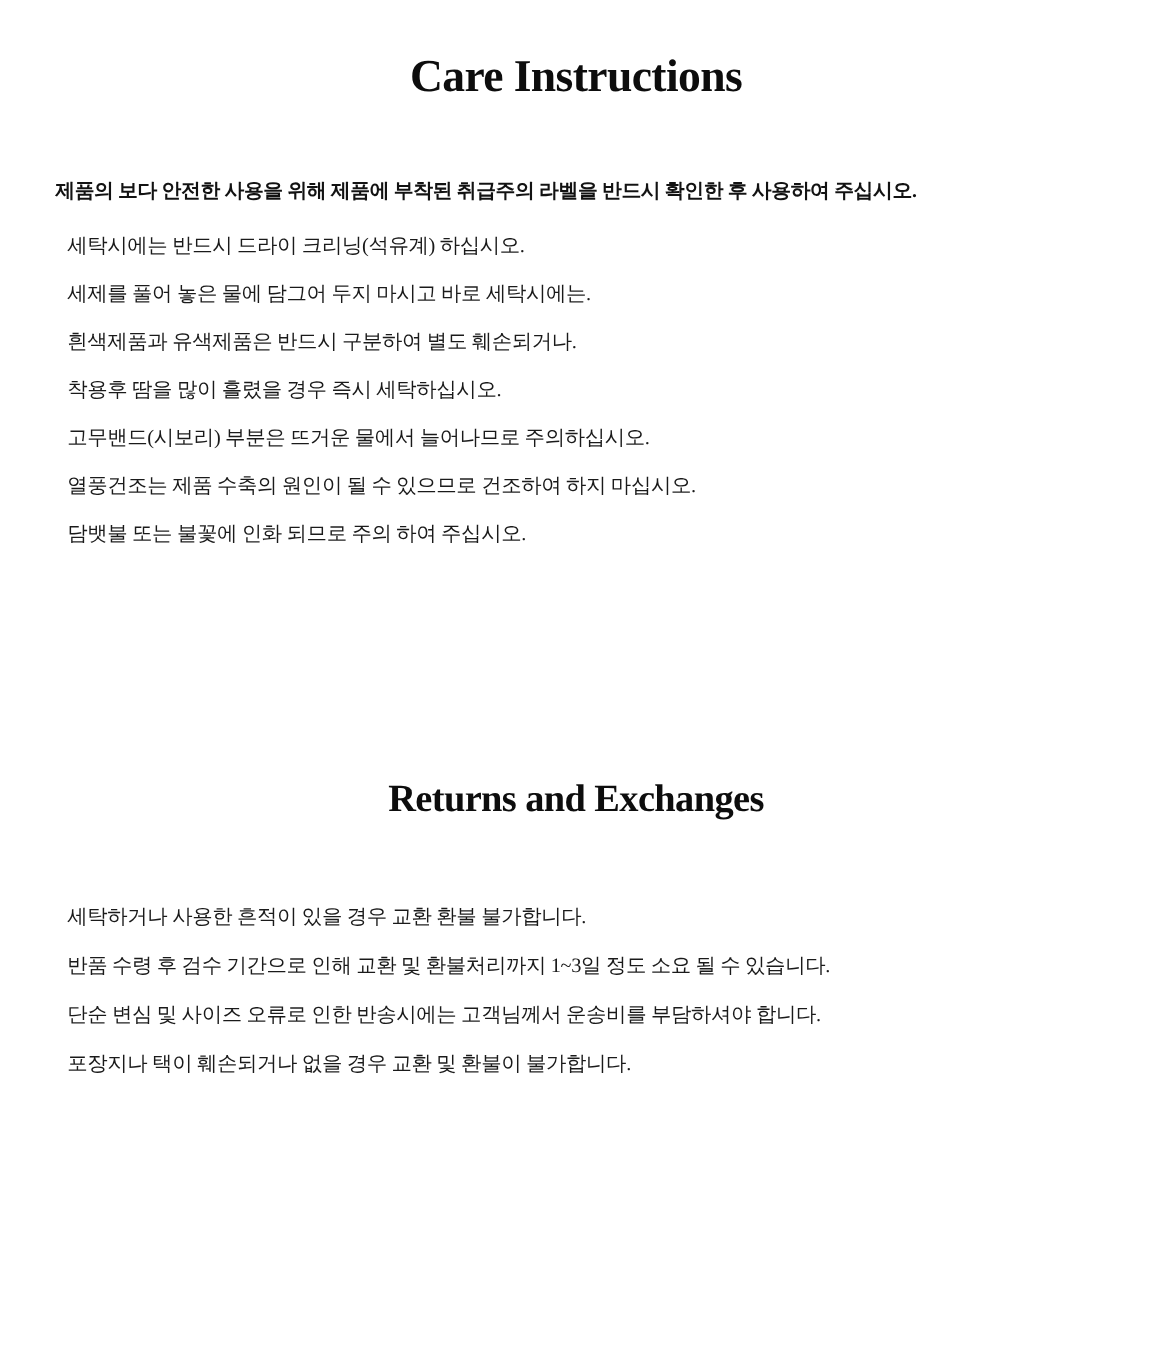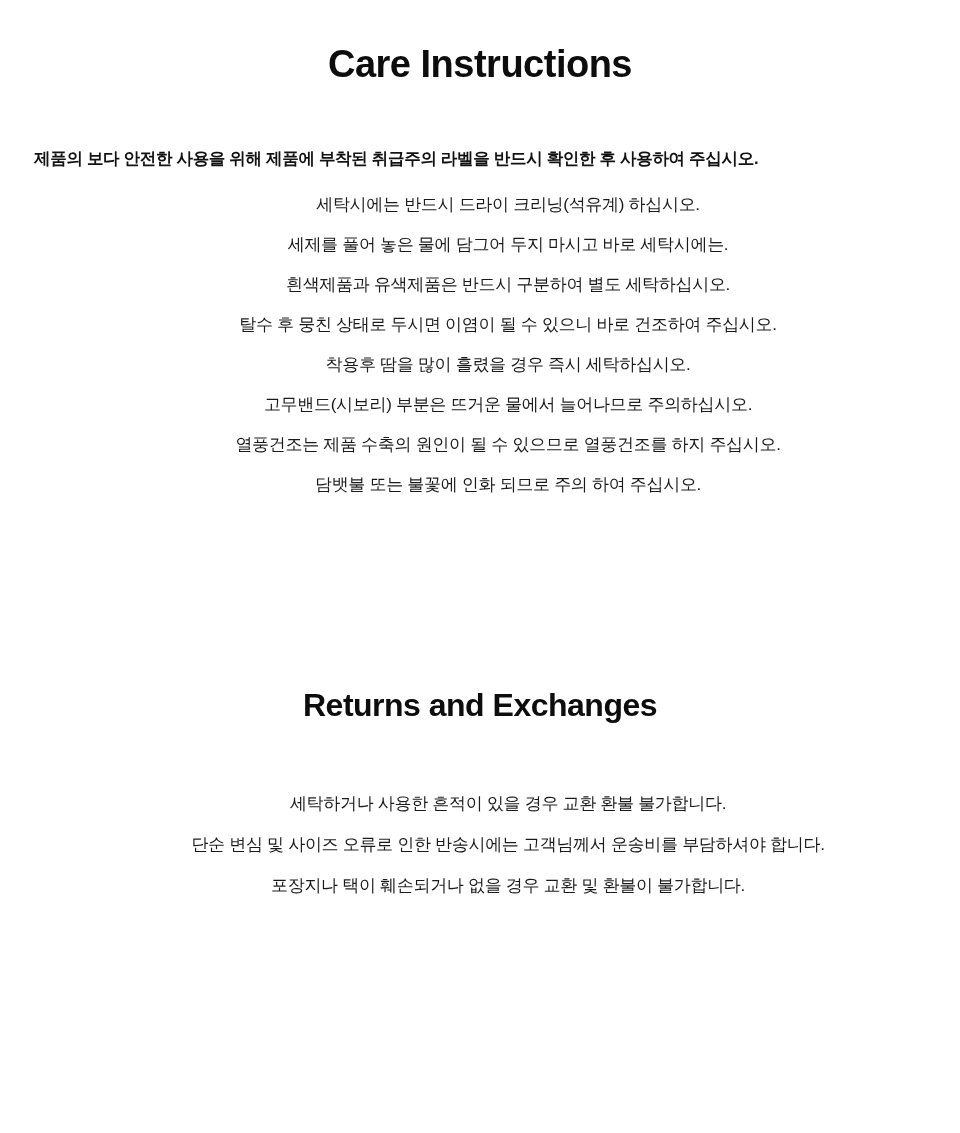--- a/index.html
+++ b/index.html
@@ -12,48 +12,48 @@
     height: 1133px;
     font-family: "Liberation Sans", "DejaVu Sans", sans-serif;
     color: #111111;
     overflow: hidden;
   }
   .page {
     position: relative;
     width: 960px;
     height: 883px;
     box-sizing: border-box;
+    font-family: Liberation Serif, serif;
   }
   .section-title {
     text-align: center;
     font-weight: 800;
     letter-spacing: -0.5px;
     color: #0d0d0d;
   }
   #care-title {
     font-size: 38px;
     margin: 0;
     padding-top: 44px;
     line-height: 1.1;
   }
   .lede {
-    margin: 0;
+    margin: 12px;
     padding: 0 0 0 34px;
     font-size: 16.5px;
     font-weight: 700;
     color: #121212;
     margin-top: 62px;
     letter-spacing: -0.3px;
   }
   .list {
     list-style: none;
     margin: 0;
     padding: 0 0 0 56px;
     margin-top: 26px;
-    text-align: center;
   }
   .list li {
     font-size: 17px;
     line-height: 1;
     color: #1a1a1a;
     margin-bottom: 23px;
     letter-spacing: -0.3px;
     font-weight: 400;
   }
   #returns-title {
@@ -74,29 +74,29 @@
 
 <div class="page">
 
   <h1 class="section-title" id="care-title">Care Instructions</h1>
 
   <p class="lede">제품의 보다 안전한 사용을 위해 제품에 부착된 취급주의 라벨을 반드시 확인한 후 사용하여 주십시오.</p>
 
   <ul class="list" id="care-list">
     <li>세탁시에는 반드시 드라이 크리닝(석유계) 하십시오.</li>
     <li>세제를 풀어 놓은 물에 담그어 두지 마시고 바로 세탁시에는.</li>
-    <li>흰색제품과 유색제품은 반드시 구분하여 별도 세탁하십시오.</li>
-    <li>탈수 후 뭉친 상태로 두시면 이염이 될 수 있으니 바로 건조하여 주십시오.</li>
+    <li>흰색제품과 유색제품은 반드시 구분하여 별도 훼손되거나.</li>
     <li>착용후 땀을 많이 흘렸을 경우 즉시 세탁하십시오.</li>
     <li>고무밴드(시보리) 부분은 뜨거운 물에서 늘어나므로 주의하십시오.</li>
-    <li>열풍건조는 제품 수축의 원인이 될 수 있으므로 열풍건조를 하지 주십시오.</li>
+    <li>열풍건조는 제품 수축의 원인이 될 수 있으므로 건조하여 하지 마십시오.</li>
     <li>담뱃불 또는 불꽃에 인화 되므로 주의 하여 주십시오.</li>
   </ul>
 
   <h1 class="section-title" id="returns-title">Returns and Exchanges</h1>
 
   <ul class="list" id="returns-list">
     <li>세탁하거나 사용한 흔적이 있을 경우 교환 환불 불가합니다.</li>
+    <li>반품 수령 후 검수 기간으로 인해 교환 및 환불처리까지 1~3일 정도 소요 될 수 있습니다.</li>
     <li>단순 변심 및 사이즈 오류로 인한 반송시에는 고객님께서 운송비를 부담하셔야 합니다.</li>
     <li>포장지나 택이 훼손되거나 없을 경우 교환 및 환불이 불가합니다.</li>
   </ul>
 
 </div>
 
 </body></html>

